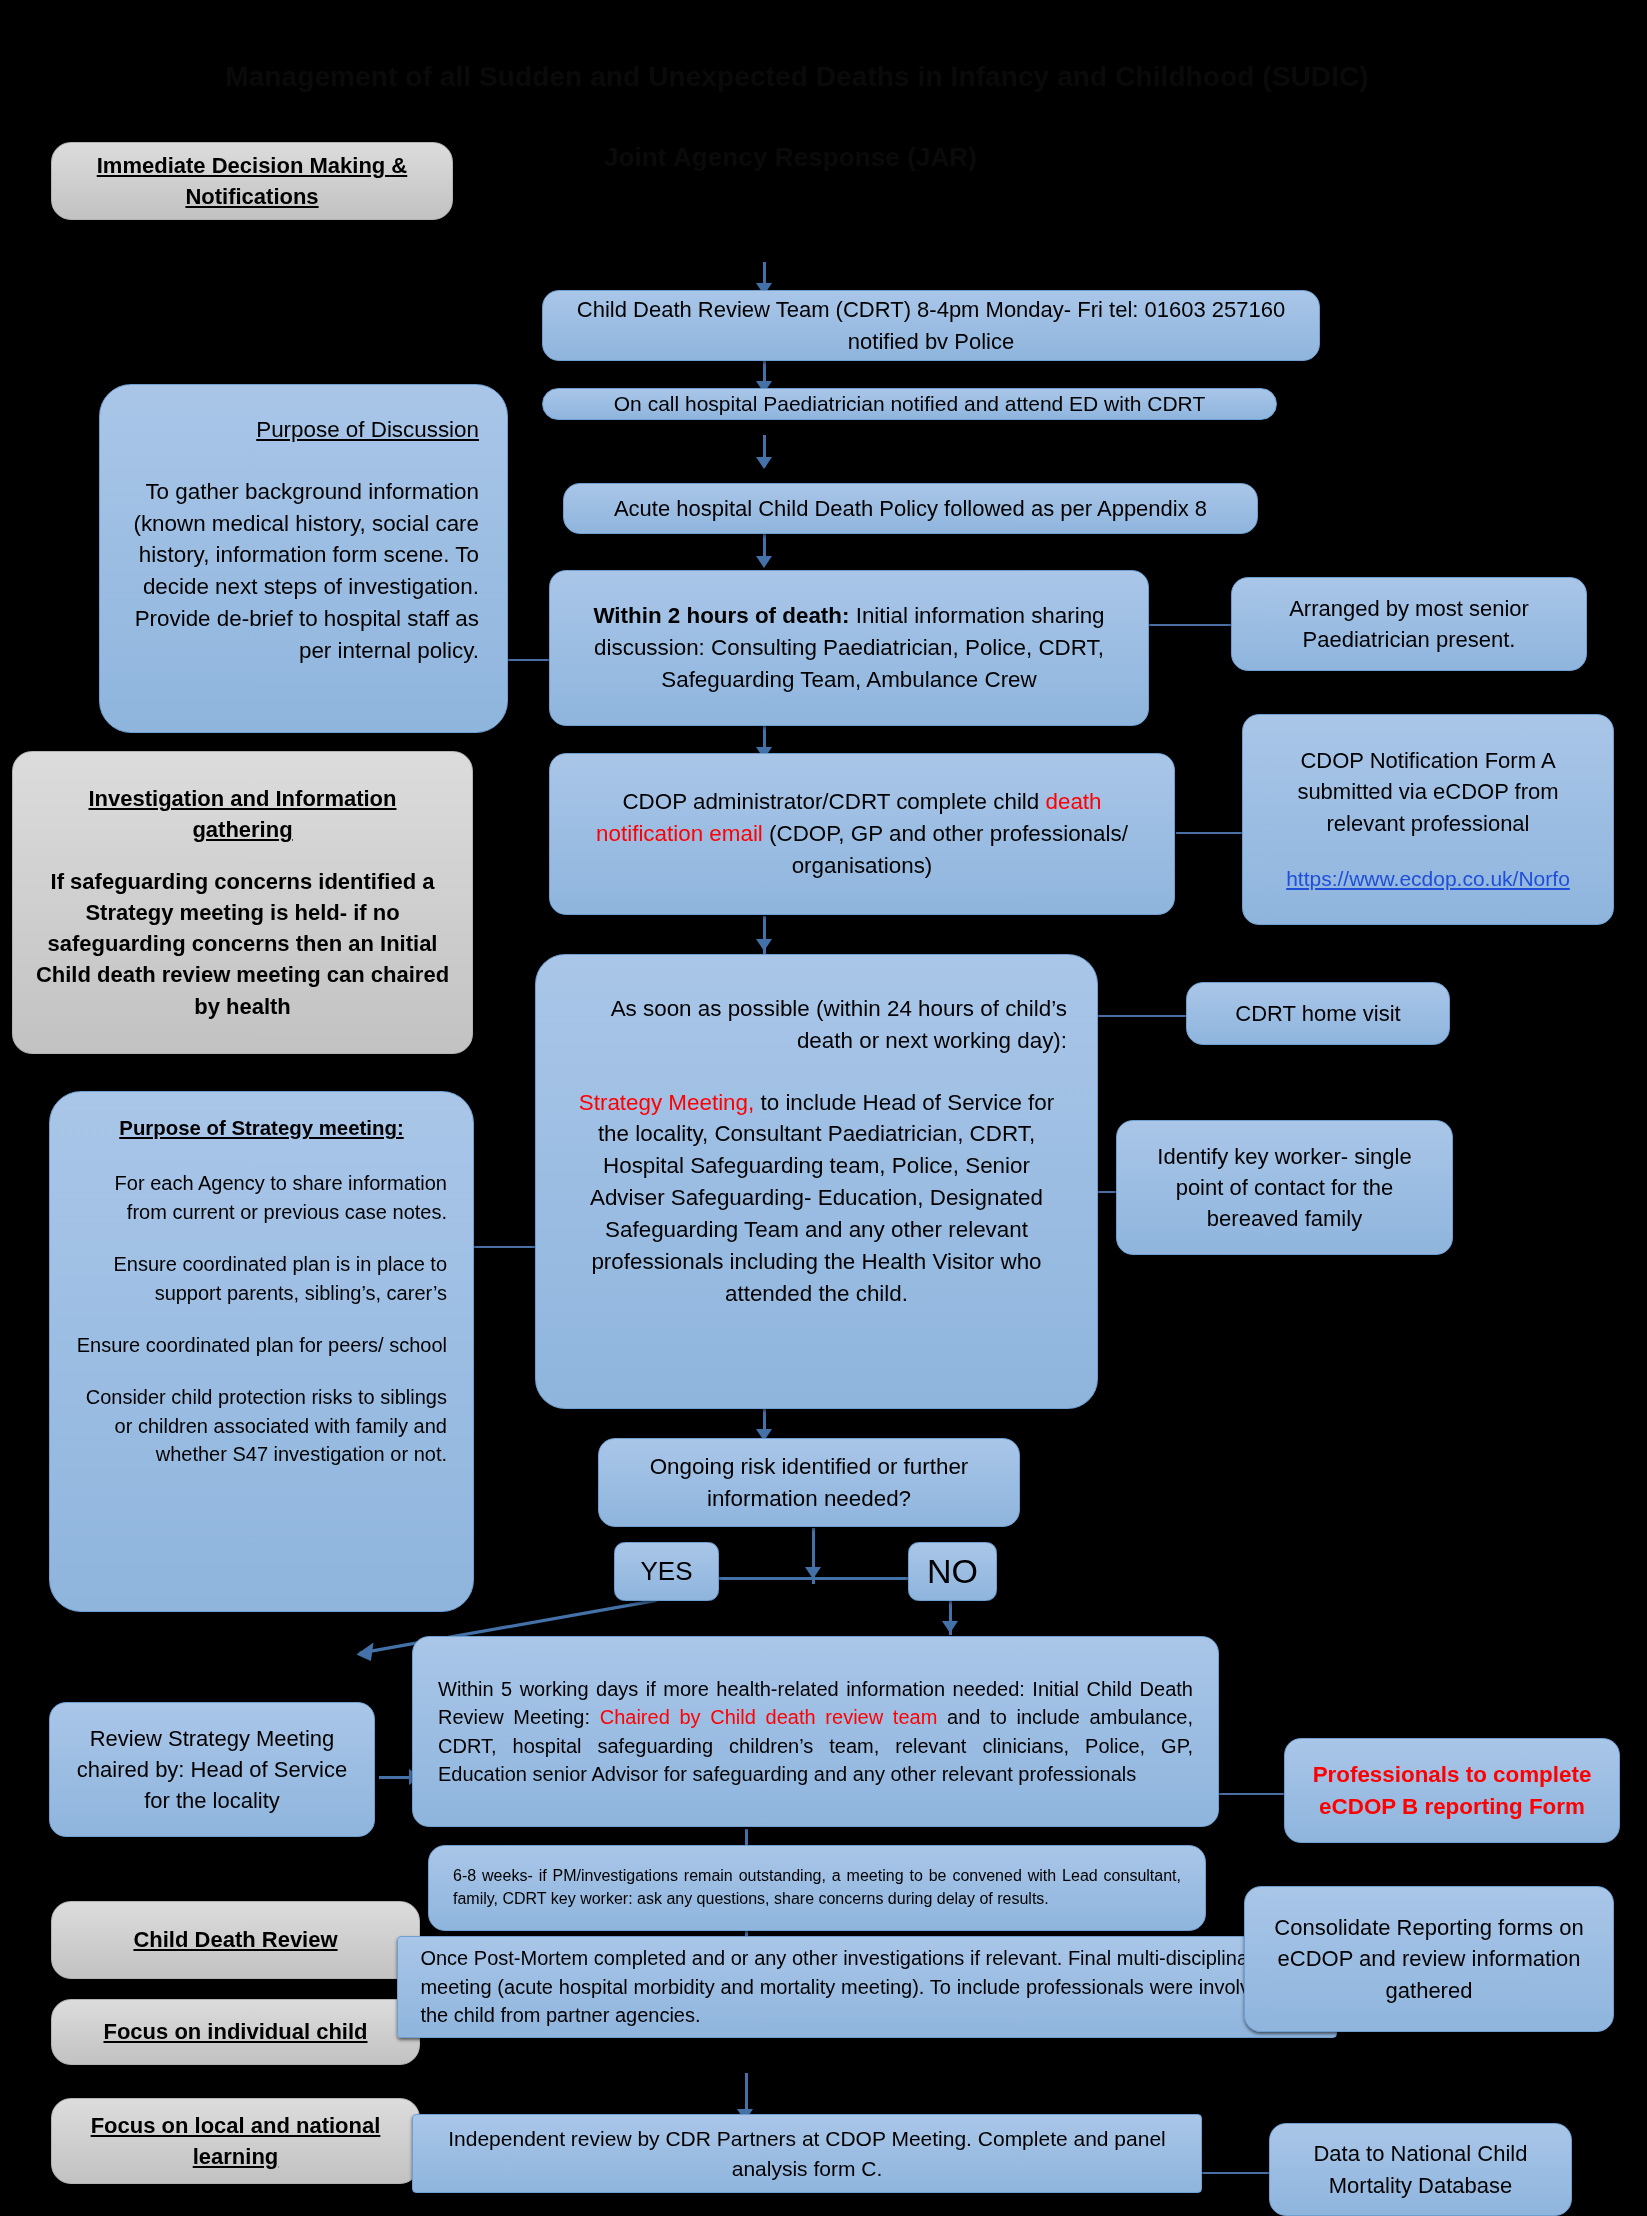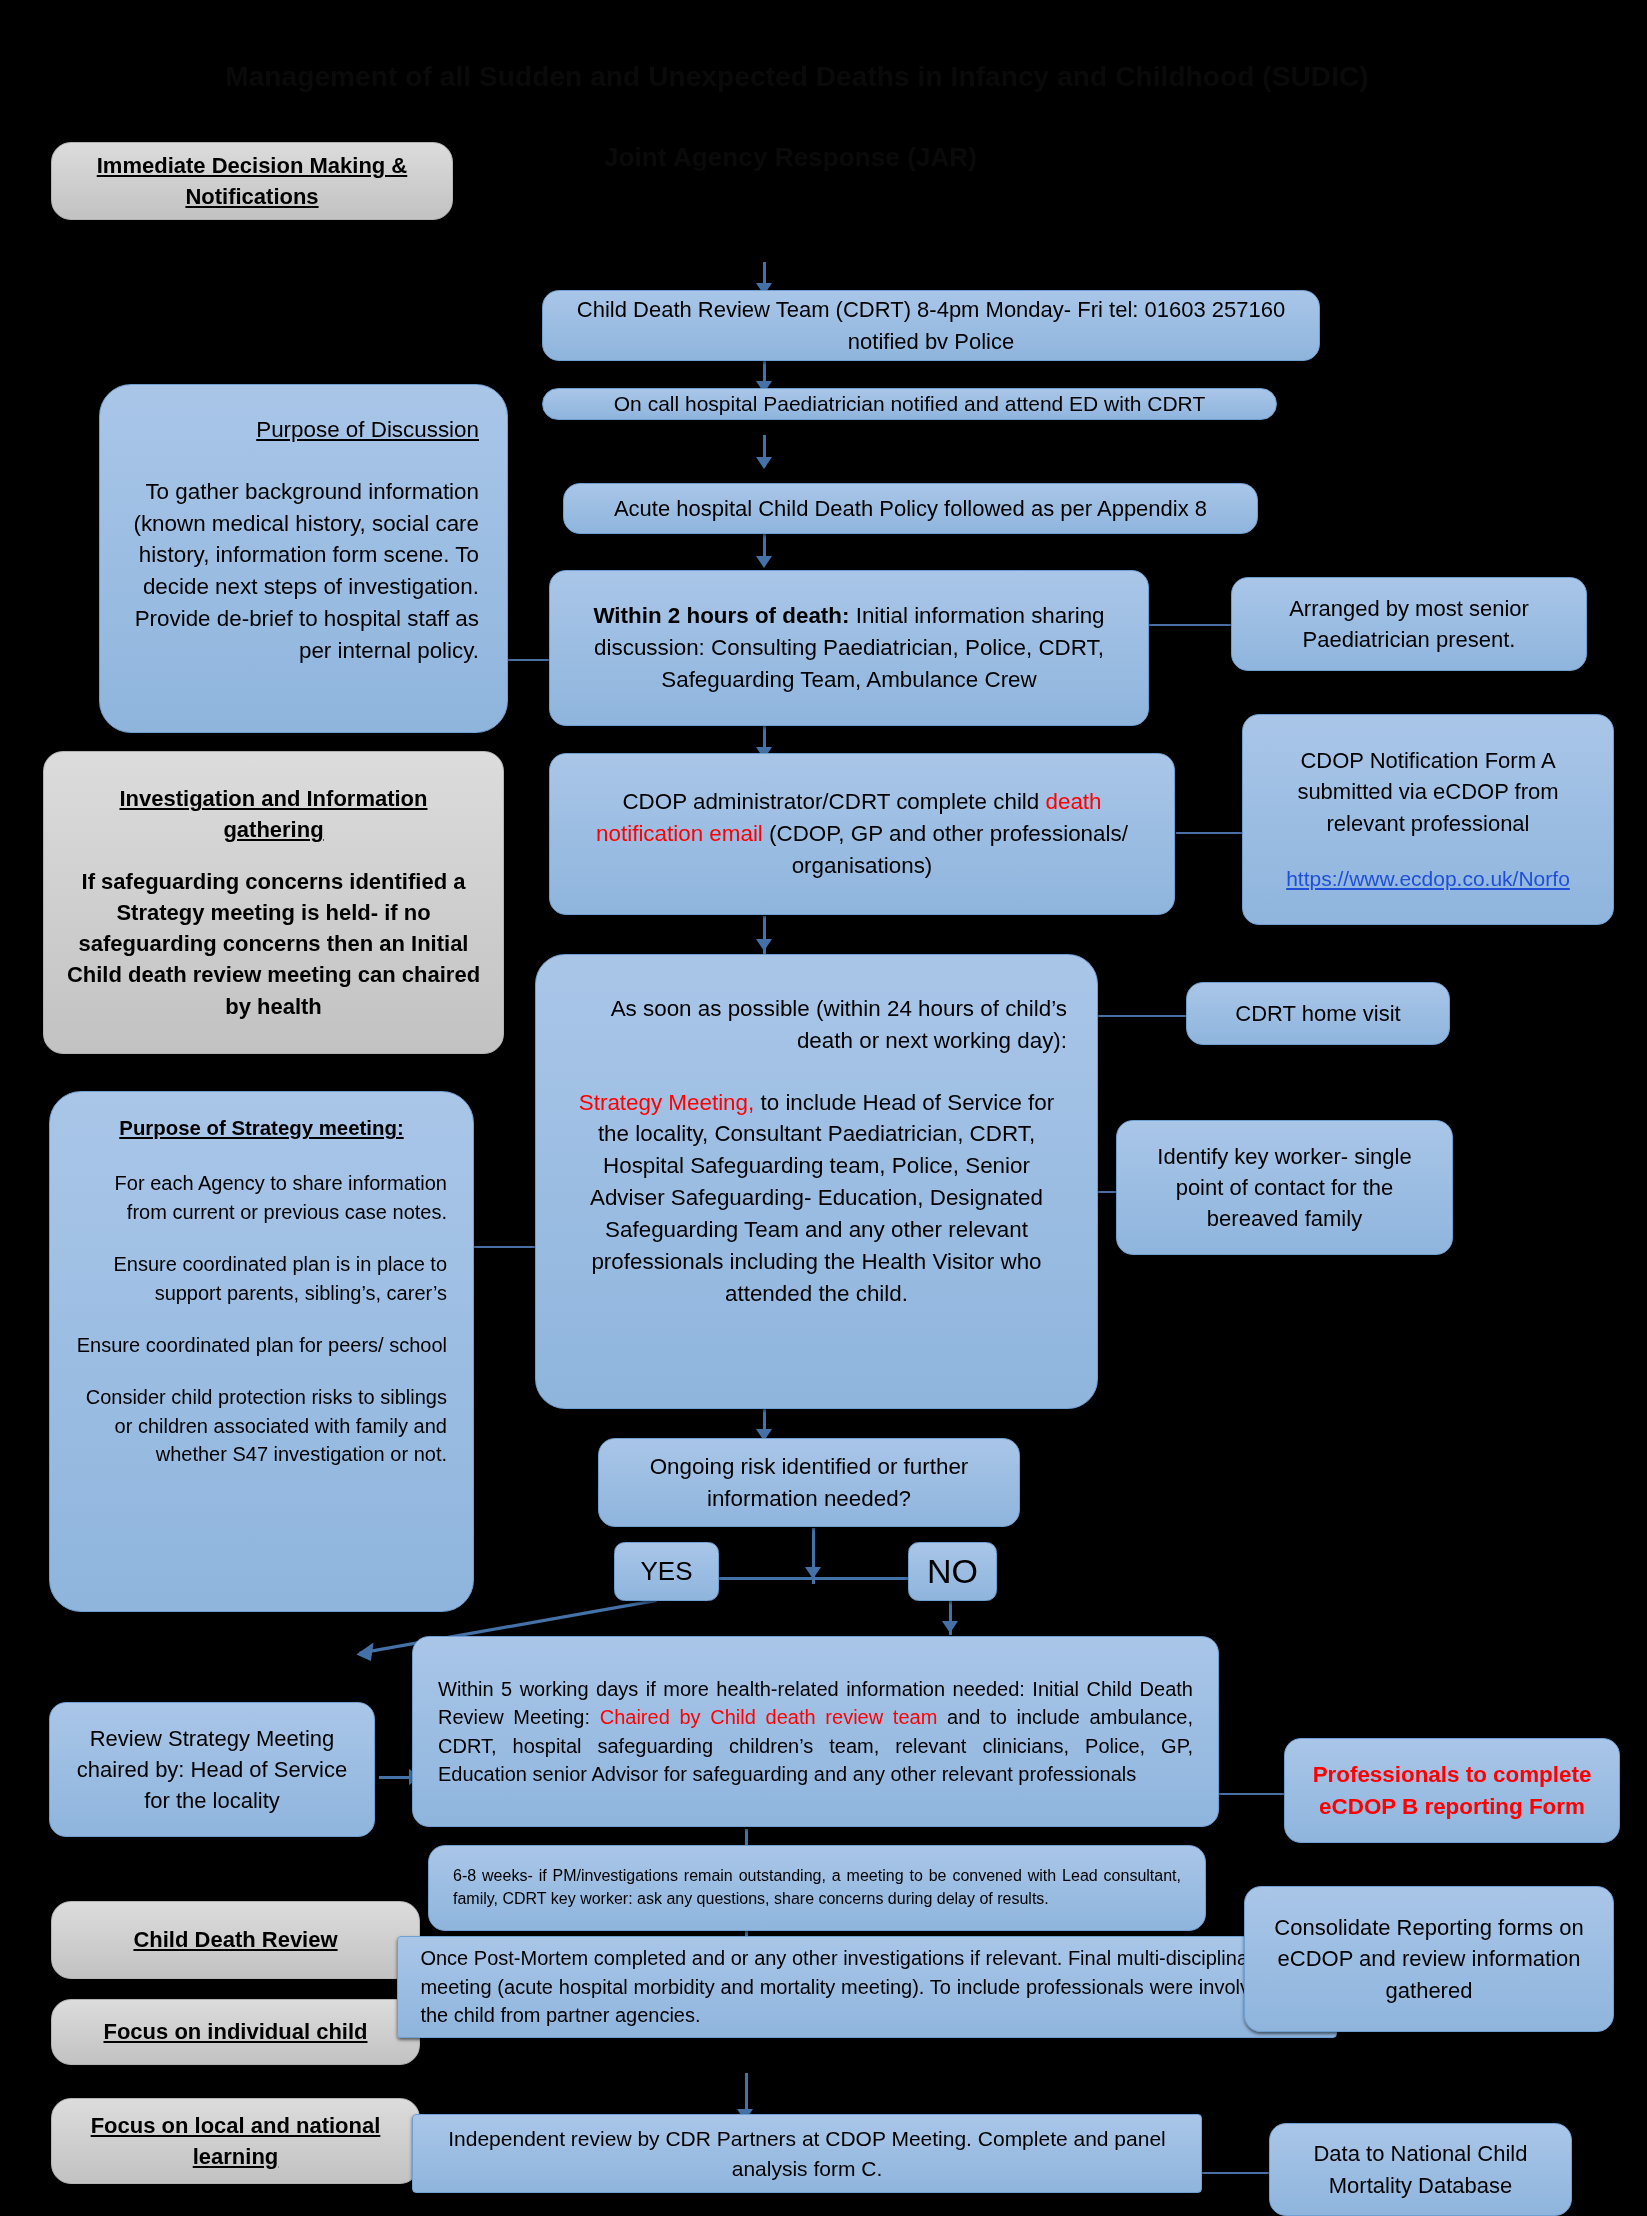--- a/index.html
+++ b/index.html
@@ -87,21 +87,21 @@
 
 <div id="canvas">
 
   <div class="title" style="left:171px; top:61px; width:1252px; font-size:28px;">Management of all Sudden and Unexpected Deaths in Infancy and Childhood (SUDIC)</div>
   <div class="title" style="left:461px; top:142px; width:659px; font-size:26px;">Joint Agency Response (JAR)</div>
 
   <div class="node grey" style="left:51px; top:142px; width:402px; height:78px; font-size:22px;">
     <span class="inner b u">Immediate Decision Making &amp; Notifications</span>
   </div>
 
-  <div class="node grey" style="left:12px; top:751px; width:461px; height:303px; flex-direction:column; font-size:22px; padding:18.5px 22.4px;margin-left:31px;">
+  <div class="node grey" style="left:12px; top:751px; width:461px; height:303px; flex-direction:column; font-size:22px; padding:18.5px 22.4px;">
     <span class="inner b u" style="display:block; margin-bottom:20px;">Investigation and Information gathering</span>
     <span class="inner b">If safeguarding concerns identified a Strategy meeting is held- if no safeguarding concerns then an Initial Child death review meeting can chaired by health</span>
   </div>
 
   <div class="node grey" style="left:51px; top:1901px; width:369px; height:78px; font-size:22px;">
     <span class="inner b u">Child Death Review</span>
   </div>
 
   <div class="node grey" style="left:51px; top:1999px; width:369px; height:66px; font-size:22px;">
     <span class="inner b u">Focus on individual child</span>

